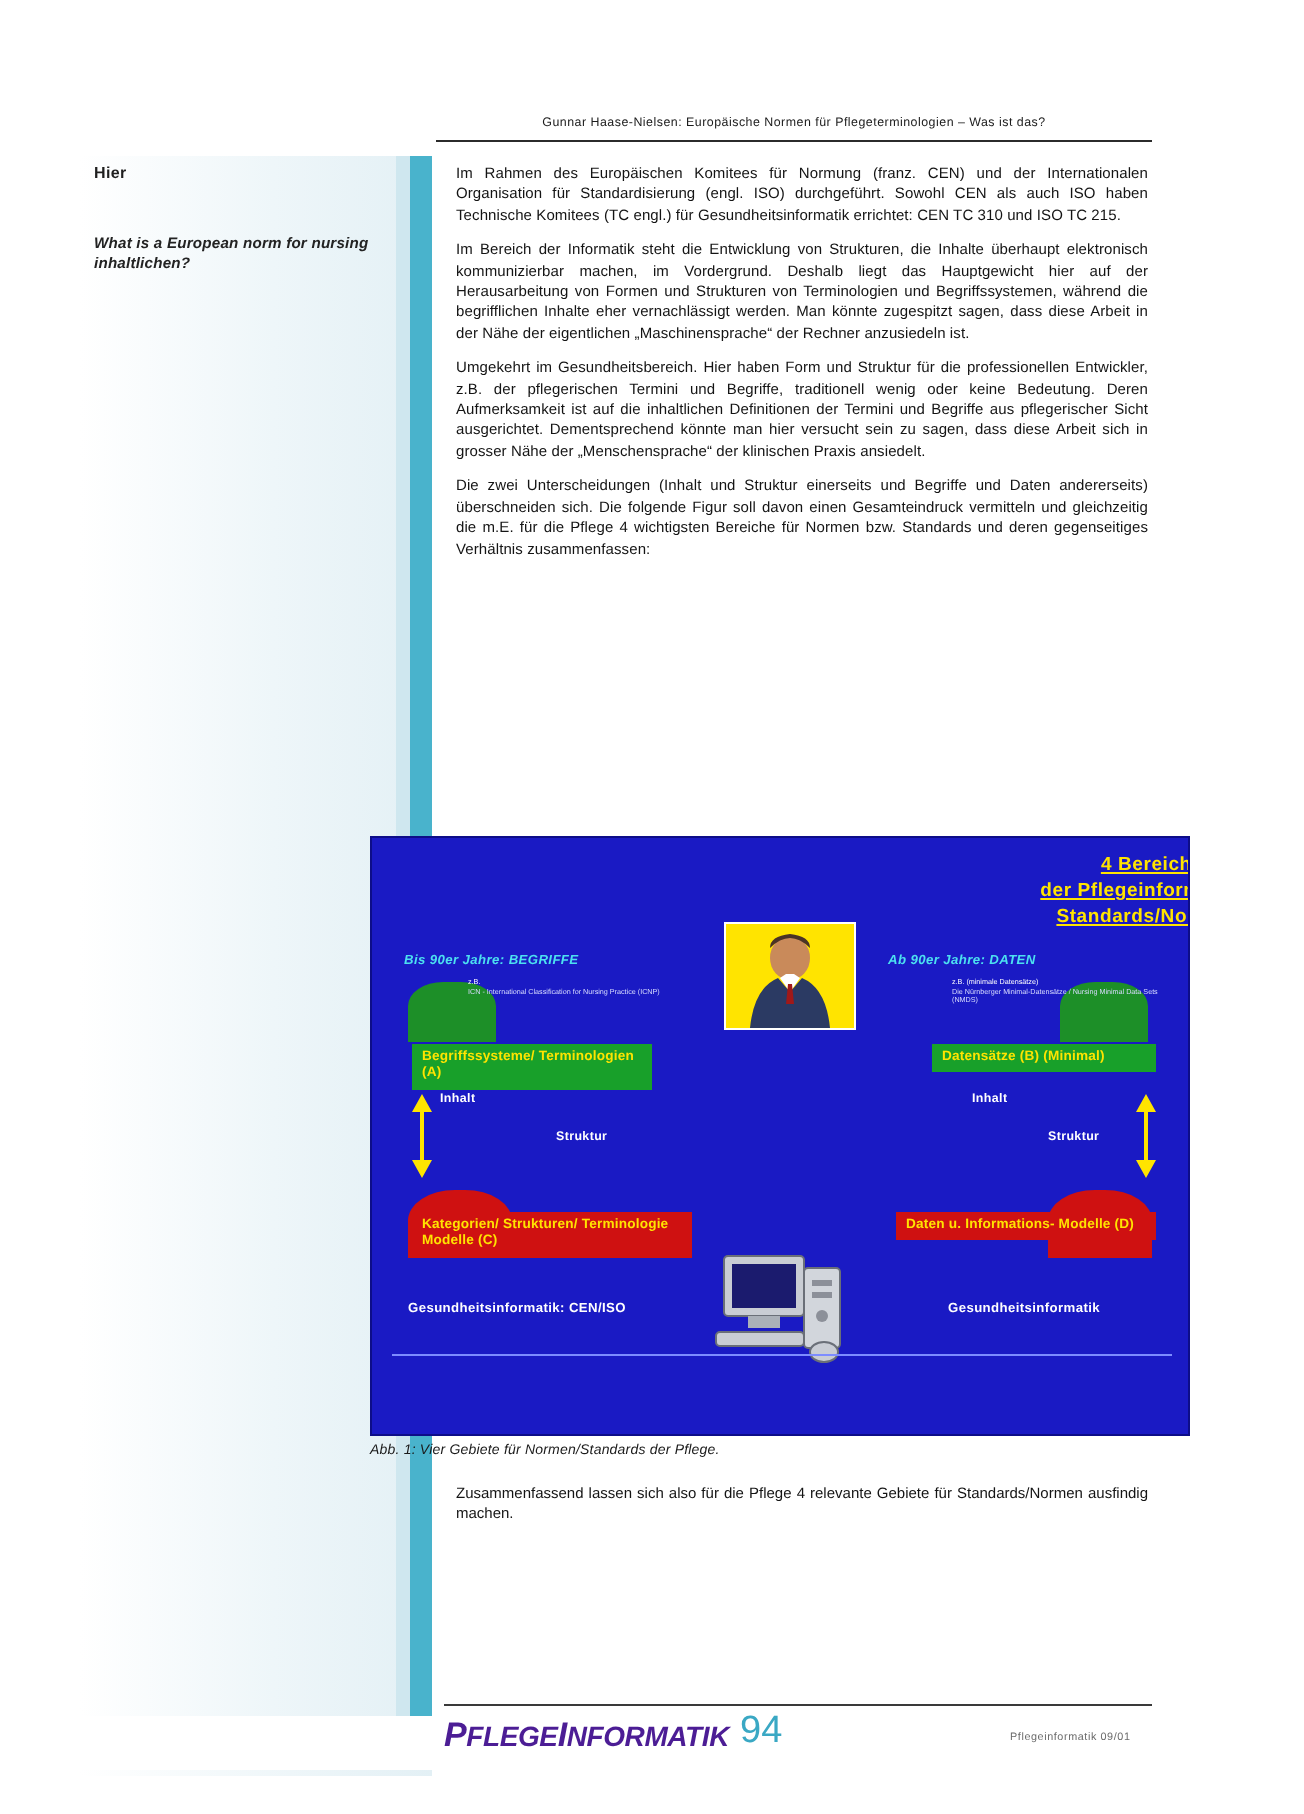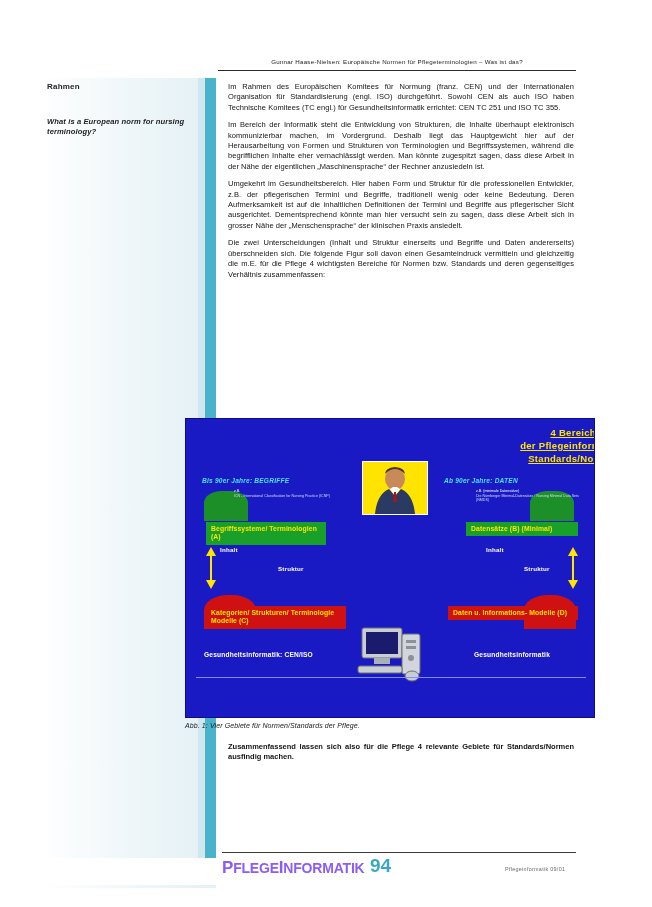--- a/index.html
+++ b/index.html
@@ -118,34 +118,34 @@
   }
   .caption{
     position:absolute;left:185px;top:722px;width:400px;
     font-size:7px;font-style:italic;color:#1a1a1a;letter-spacing:.1px;
   }
   
   .col2{
     position:absolute;left:228px;top:742px;width:346px;
     font-size:7.5px;color:#141414;text-align:justify;
   }
-  .col2 p{margin:0 0 7px 0;line-height:10.4px;font-weight:bold;}
+  .col2 p{margin:0 0 7px 0;line-height:10.4px;}
   
   .rule-bot{
     position:absolute;left:222px;top:852px;width:354px;height:1px;background:#3a3a3a;
   }
   .brand{
     position:absolute;left:222px;top:858px;
     font-size:14px;font-weight:bold;letter-spacing:-.2px;
-    color:#8b5cf6;white-space:nowrap;
+    color:#4c1d95;white-space:nowrap;font-style:italic;
   }
   .brand .big{font-size:17px;}
   .pageno{
     position:absolute;left:370px;top:855px;
-    font-size:19px;font-weight:bold;color:#3aa8c4;
+    font-size:19px;font-weight:normal;color:#3aa8c4;
   }
   .issue{
     position:absolute;left:505px;top:866px;
     font-size:5.4px;color:#6b6b6b;letter-spacing:.3px;
   }
   .tickmark{
     position:absolute;left:40px;top:885px;width:176px;height:3px;
     background:linear-gradient(to right,#ffffff,#e3f0f5);
   }
 </style>
@@ -153,25 +153,25 @@
 <body>
 
 <div class="page">
 
   <div class="runhead">Gunnar Haase-Nielsen: Europäische Normen für Pflegeterminologien – Was ist das?</div>
   <div class="rule-top"></div>
 
   <div class="side-band"></div>
   <div class="side-rule-inner"></div>
   <div class="side-rule"></div>
-  <div class="side-title">Rahmen</div>
-  <div class="side-sub">What is a European norm for nursing terminology?</div>
+  <div class="side-title">Hier</div>
+  <div class="side-sub">What is a European norm for nursing inhaltlichen?</div>
 
   <div class="col">
-    <p>Im Rahmen des Europäischen Komitees für Normung (franz. CEN) und der Internationalen Organisation für Standardisierung (engl. ISO) durchgeführt. Sowohl CEN als auch ISO haben Technische Komitees (TC engl.) für Gesundheitsinformatik errichtet: CEN TC 251 und ISO TC 355.</p>
+    <p>Im Rahmen des Europäischen Komitees für Normung (franz. CEN) und der Internationalen Organisation für Standardisierung (engl. ISO) durchgeführt. Sowohl CEN als auch ISO haben Technische Komitees (TC engl.) für Gesundheitsinformatik errichtet: CEN TC 310 und ISO TC 215.</p>
     <p>Im Bereich der Informatik steht die Entwicklung von Strukturen, die Inhalte überhaupt elektronisch kommunizierbar machen, im Vordergrund. Deshalb liegt das Hauptgewicht hier auf der Herausarbeitung von Formen und Strukturen von Terminologien und Begriffssystemen, während die begrifflichen Inhalte eher vernachlässigt werden. Man könnte zugespitzt sagen, dass diese Arbeit in der Nähe der eigentlichen „Maschinensprache“ der Rechner anzusiedeln ist.</p>
     <p>Umgekehrt im Gesundheitsbereich. Hier haben Form und Struktur für die professionellen Entwickler, z.B. der pflegerischen Termini und Begriffe, traditionell wenig oder keine Bedeutung. Deren Aufmerksamkeit ist auf die inhaltlichen Definitionen der Termini und Begriffe aus pflegerischer Sicht ausgerichtet. Dementsprechend könnte man hier versucht sein zu sagen, dass diese Arbeit sich in grosser Nähe der „Menschensprache“ der klinischen Praxis ansiedelt.</p>
     <p>Die zwei Unterscheidungen (Inhalt und Struktur einerseits und Begriffe und Daten andererseits) überschneiden sich. Die folgende Figur soll davon einen Gesamteindruck vermitteln und gleichzeitig die m.E. für die Pflege 4 wichtigsten Bereiche für Normen bzw. Standards und deren gegenseitiges Verhältnis zusammenfassen:</p>
   </div>
 
   <div class="fig">
 
     <div class="fig-title">
       <div>4 Bereiche für</div>
       <div>der Pflegeinformatik</div>

